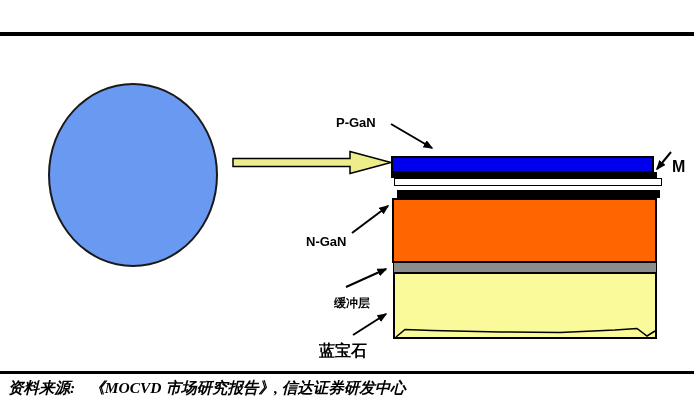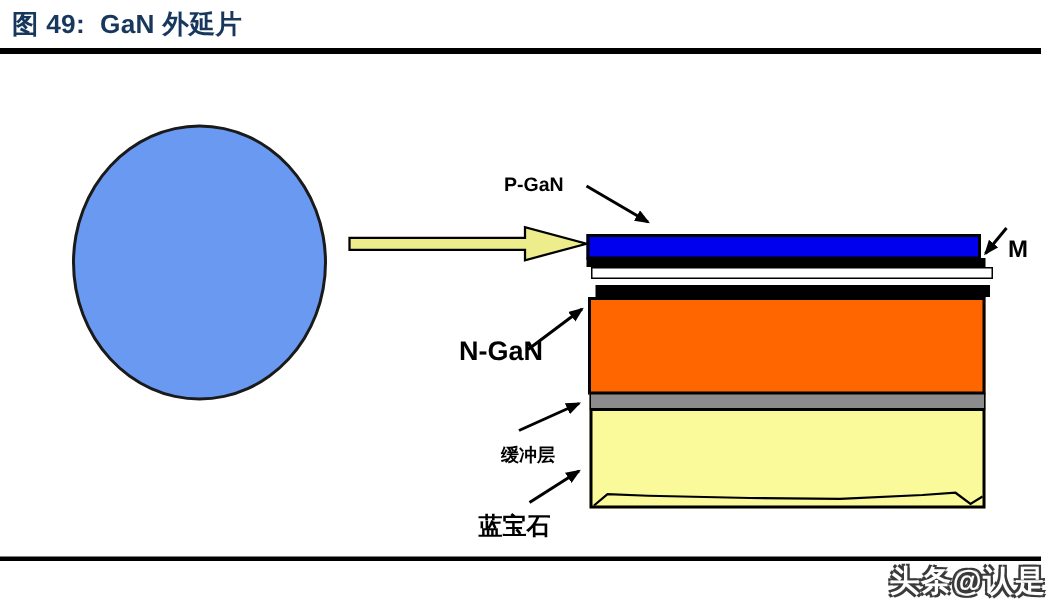--- a/index.html
+++ b/index.html
@@ -20,40 +20,39 @@
   .l-blackstrip1{left:391px;top:172px;width:266px;height:6px;background:#000;}
   .l-white{left:394px;top:178px;width:268px;height:8px;background:#fff;border:1.5px solid #000;}
   .l-blackstrip2{left:397px;top:190px;width:263px;height:8px;background:#000;}
   .l-ngan{left:392px;top:198px;width:265px;height:65px;background:#FF6600;border:2px solid #000;}
   .l-buffer{left:393px;top:262px;width:264px;height:11px;background:#8C8C8C;border:1px solid #000;}
   .l-sapphire{left:393px;top:272px;width:264px;height:67px;background:#FAFA9B;border:2px solid #000;}
   
   .ann{position:absolute;font-weight:bold;color:#000;white-space:nowrap;}
   .lbl-pgan{left:336px;top:115px;font-size:13px;}
   .lbl-m{left:672px;top:158px;font-size:16px;}
-  .lbl-ngan{left:306px;top:224px;font-size:18px;}
+  .lbl-ngan{left:306px;top:234px;font-size:13px;}
   .lbl-buffer{left:302px;top:295px;font-size:12px;margin-left:32px;}
   .lbl-sapphire{left:319px;top:341px;font-size:16px;}
   
   #overlay{position:absolute;left:0;top:0;width:700px;height:409px;}
   
   .source{position:absolute;left:8px;top:378px;font-family:"Liberation Serif", serif;
           font-style:italic;font-weight:bold;font-size:15.5px;color:#000;white-space:nowrap;}
   .source .src-text{margin-left:14px;}
   .watermark{position:absolute;left:593px;top:374px;font-size:20px;font-weight:bold;color:#fff;
              letter-spacing:1px;white-space:nowrap;
              text-shadow:-1.5px -1.5px 0 #3a3a3a,1.5px -1.5px 0 #3a3a3a,
                          -1.5px 1.5px 0 #3a3a3a,1.5px 1.5px 0 #3a3a3a,0 0 2px #3a3a3a;}
 </style>
 </head>
 <body>
 
 <div id="page">
 
-  <div class="fig-title"><span>图 49:</span><span class="gap"></span><span>GaN 外延片</span></div>
   <div class="rule-top"></div>
 
   <div class="wafer"></div>
 
   <div class="layer l-pgan"></div>
   <div class="layer l-blackstrip1"></div>
   <div class="layer l-white"></div>
   <div class="layer l-blackstrip2"></div>
   <div class="layer l-ngan"></div>
   <div class="layer l-buffer"></div>
@@ -74,15 +73,15 @@
     <path d="M 396,337 L 405,329.5 L 432,330.5 L 500,332 L 560,332.5 L 615,330 L 637,328.5 L 647,336 L 655,331" fill="none" stroke="#000" stroke-width="1.5"></path>
   </svg>
 
   <div class="ann lbl-pgan">P-GaN</div>
   <div class="ann lbl-m">M</div>
   <div class="ann lbl-ngan">N-GaN</div>
   <div class="ann lbl-buffer">缓冲层</div>
   <div class="ann lbl-sapphire">蓝宝石</div>
 
   <div class="rule-bottom"></div>
-  <div class="watermark">头条@认是</div>
+  <div class="source"><span>资料来源:</span><span class="src-text">《MOCVD 市场研究报告》, 信达证券研发中心</span></div>
 
 </div>
 
 </body></html>

